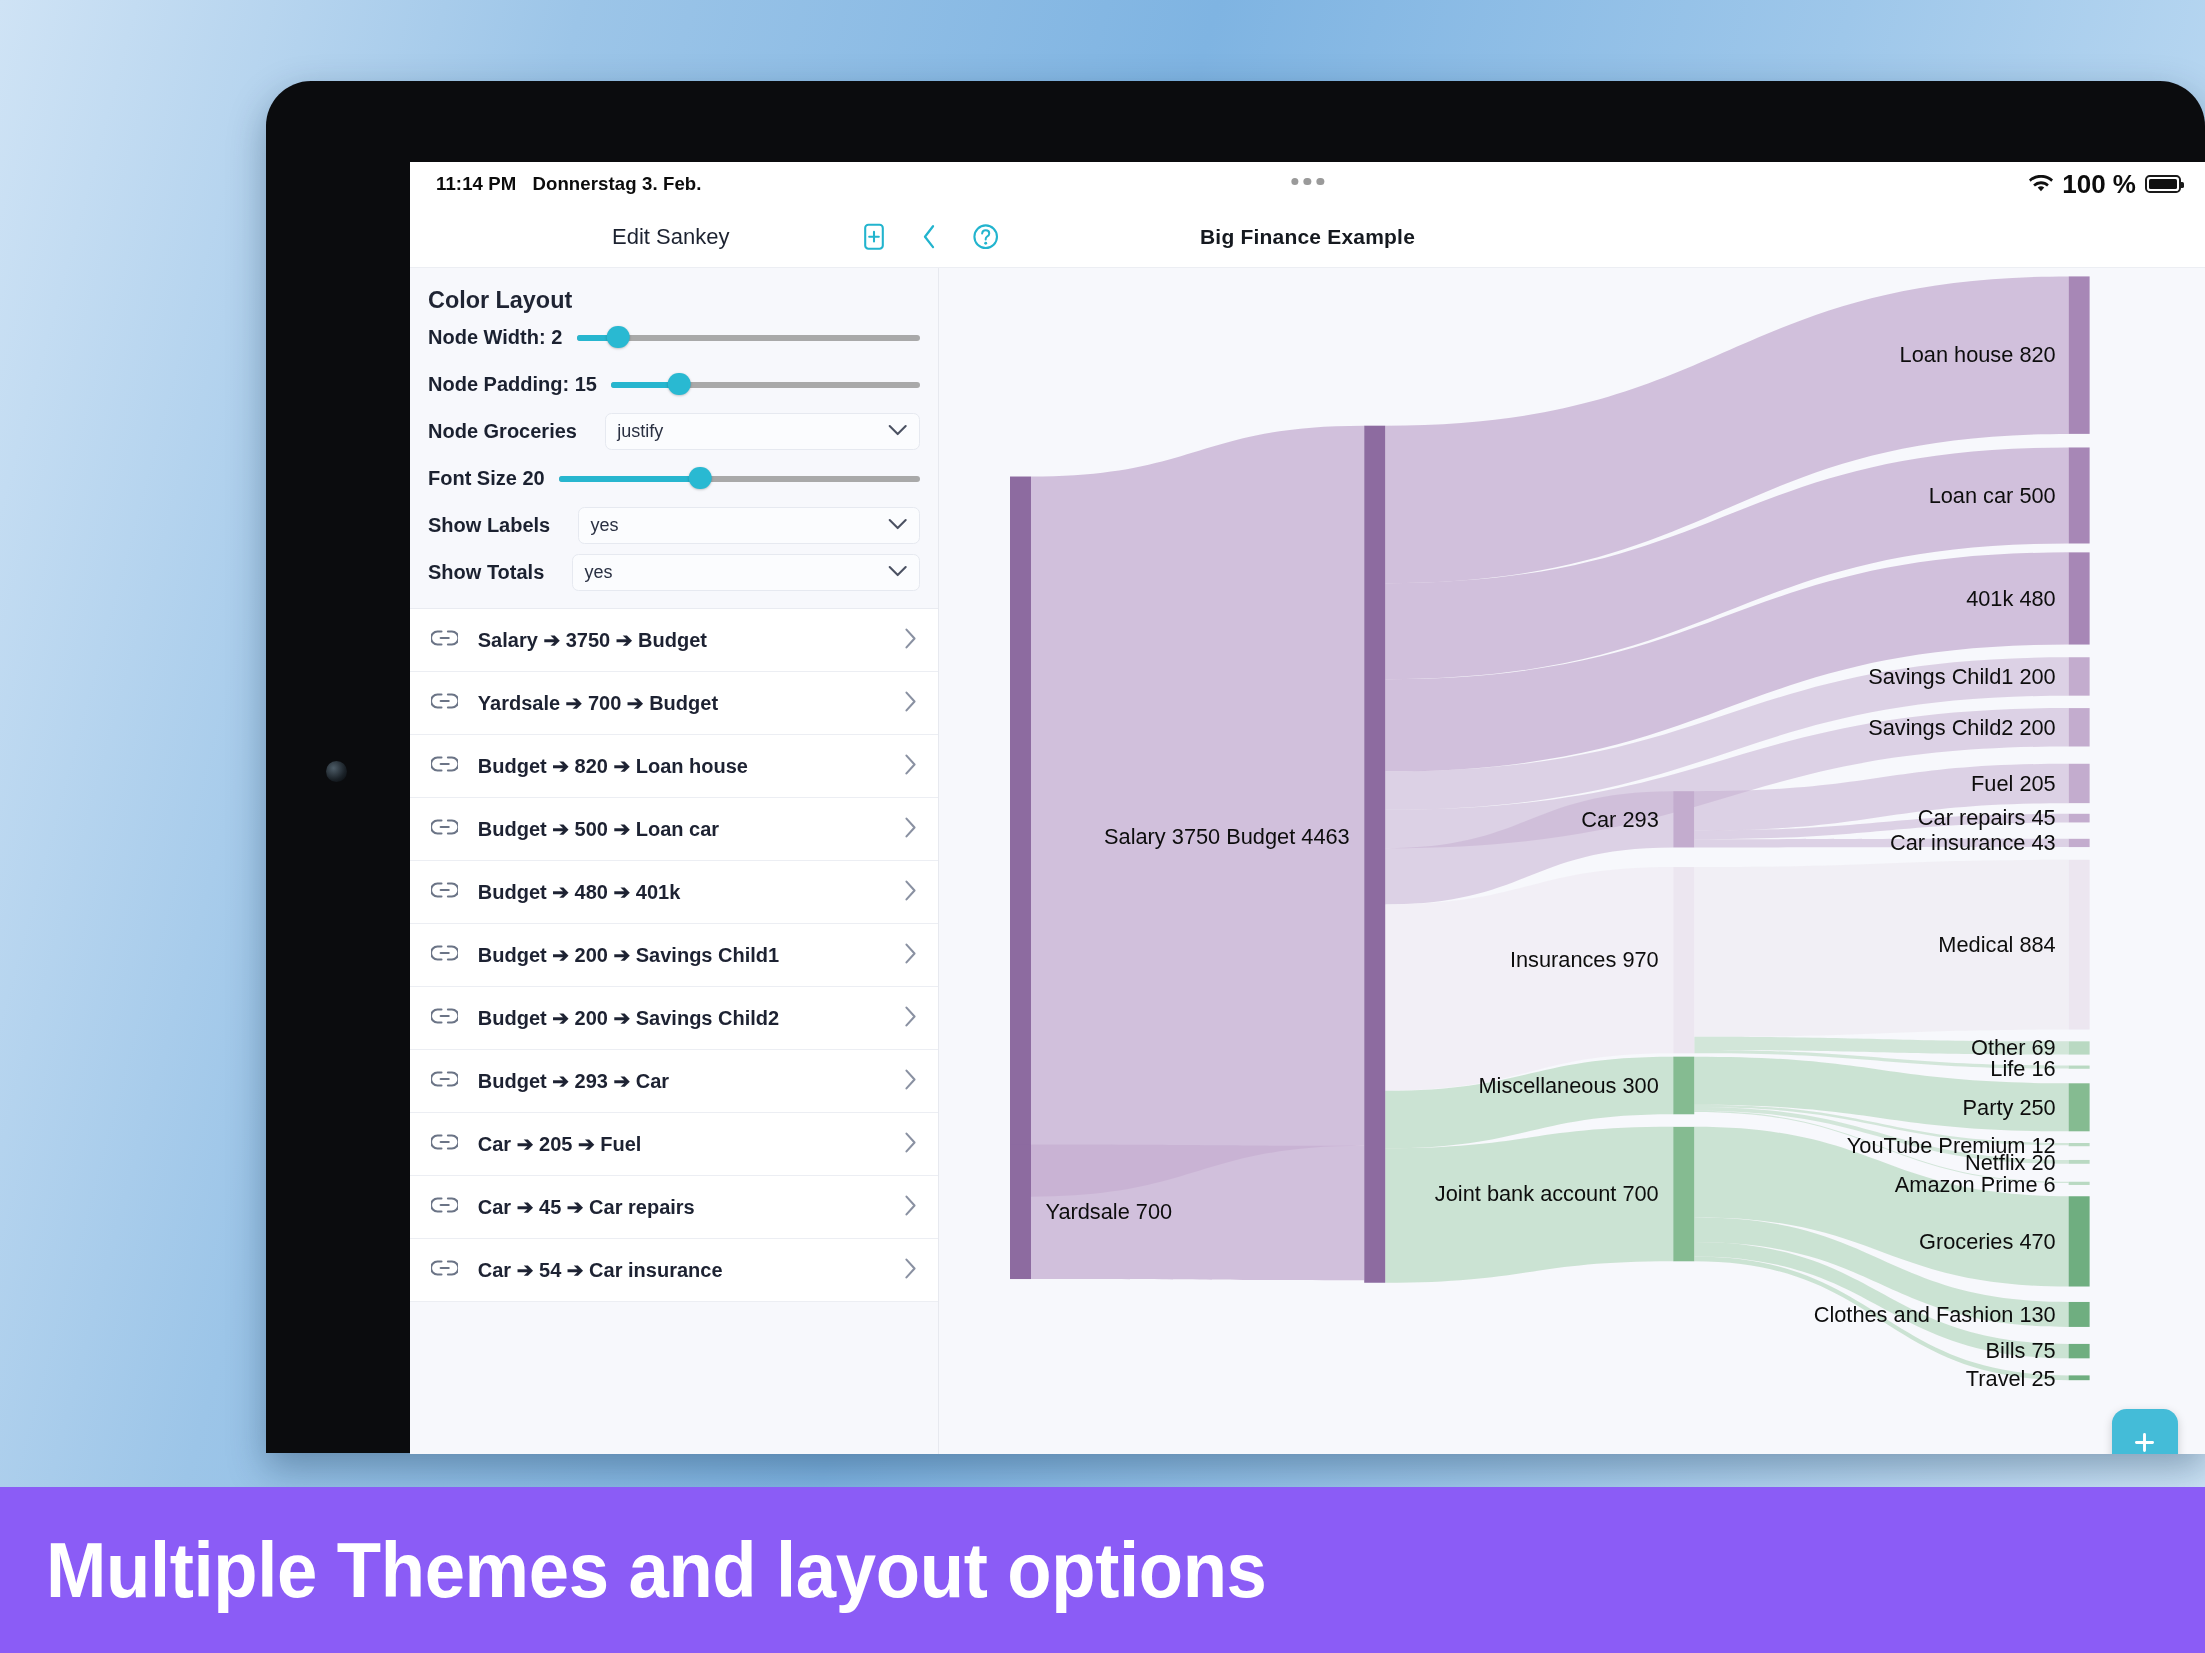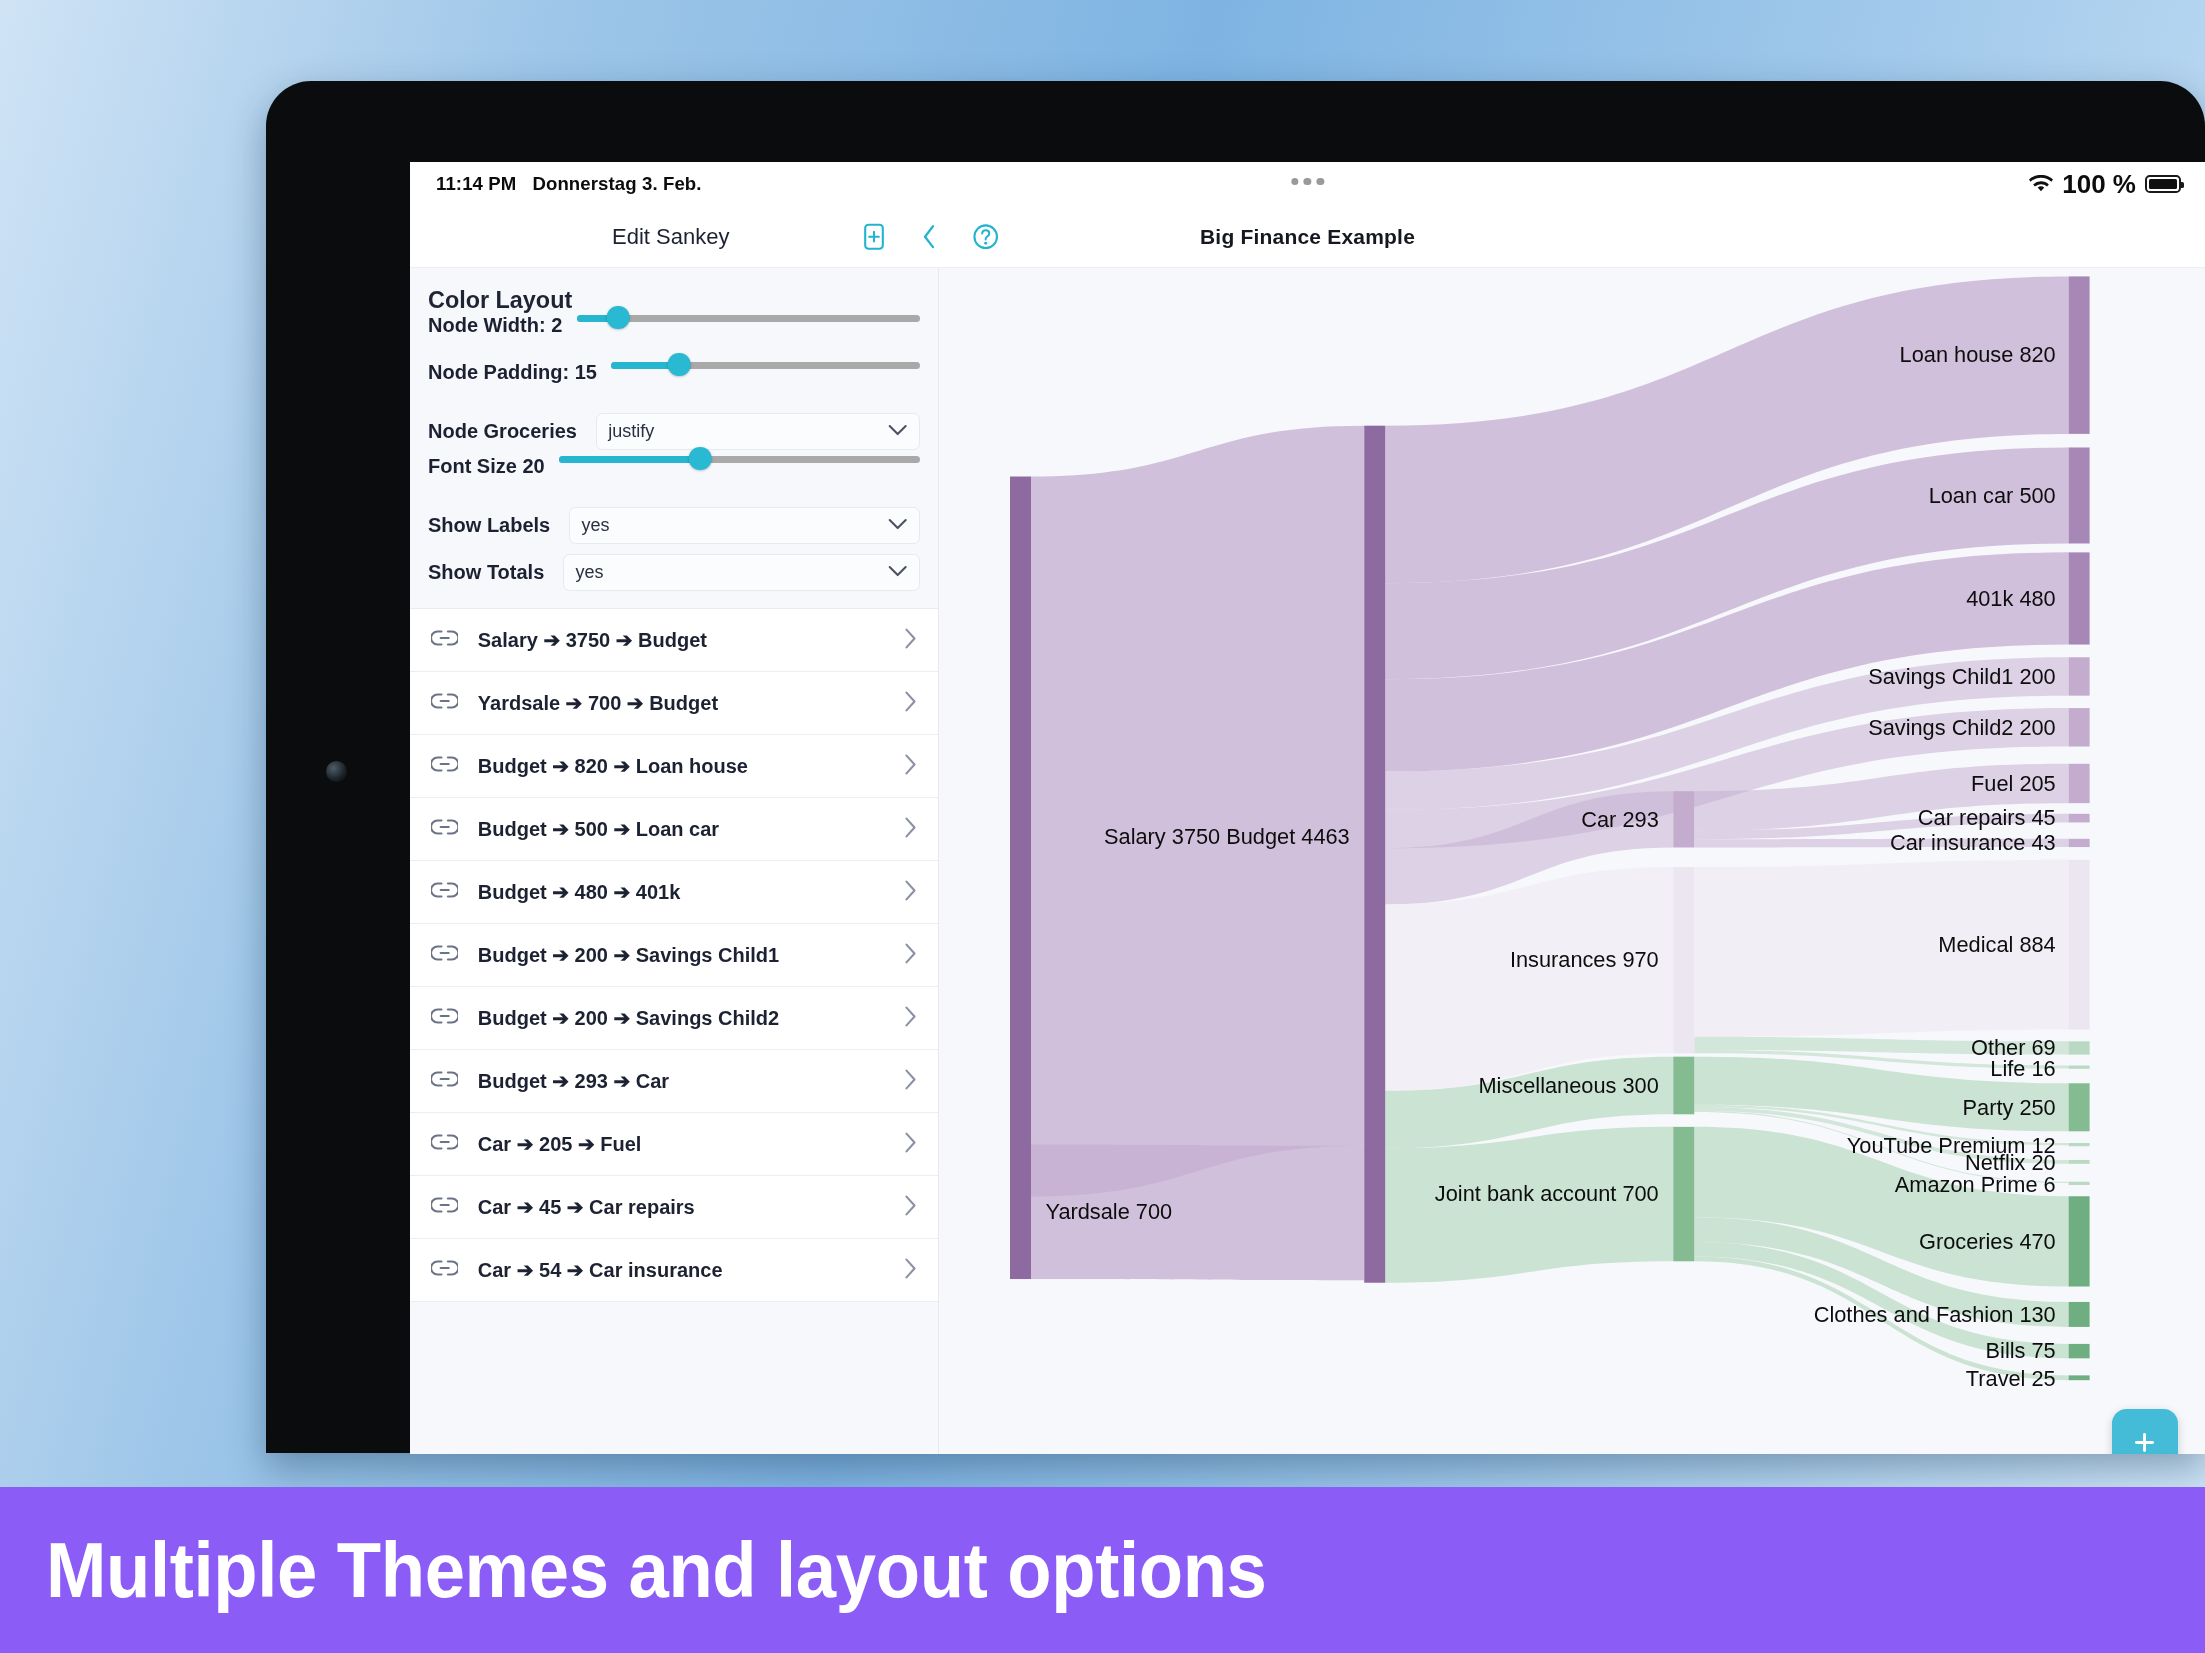--- a/index.html
+++ b/index.html
@@ -90,38 +90,38 @@
     width: 529px; flex: 0 0 529px;
     background: #f7f8fc;
     border-right: 0.8px solid #e7e9ef;
     overflow: hidden;
   }
   #panel-title {
     font-size: 23.4px; color:#1f2433; font-weight:600;
     padding: 19.4px 0 0 18px;
   }
 
-  .row { display:flex; align-items:flex-start; padding: 0 18px; height: 47px; }
+  .row { display:flex; align-items:center; padding: 0 18px; height: 47px; }
   .row .lbl { font-size: 20px; color:#1b2130; font-weight:600; white-space:nowrap; }
 
   
   .slider { position:relative; flex:1; height: 8px; margin-left: 14.5px; }
   .slider .track { position:absolute; left:0; right:0; top:0.8px; height: 6.5px; background:#a9a9a9; border-radius:4px; }
   .slider .fill  { position:absolute; left:0; top:0.8px; height: 6.5px; background:#27b6cf; border-radius:4px; }
   .slider .knob  {
     position:absolute; top:-8px; width:22.6px; height:22.6px; border-radius:50%;
     background:#29b9d2; transform:translateX(-50%);
     box-shadow:0 0.8px 2.4px rgba(0,0,0,.25);
   }
 
   
   .sel-row { display:flex; align-items:center; padding: 0 18px; height: 47px; }
   .sel-row .lbl { font-size:20px; color:#1b2130; font-weight:600; white-space:nowrap; }
   .select {
-    flex:1; margin-left: 19px; height: 37px;
+    flex:1; margin-left: 28px; height: 37px;
     background:#fbfcfe; border:0.8px solid #e6e9f0; border-radius:6.5px;
     display:flex; align-items:center; padding: 0 11.3px;
     position:relative;
   }
   .select .val { font-size:18px; color:#2a3042; }
   .select .chev { position:absolute; right:11.3px; top:50%; transform:translateY(-50%); }
 
   
   #link-list { margin-top: 11.3px; background:#fff; border-top:0.8px solid #e9ebf1; }
   .link-item {

